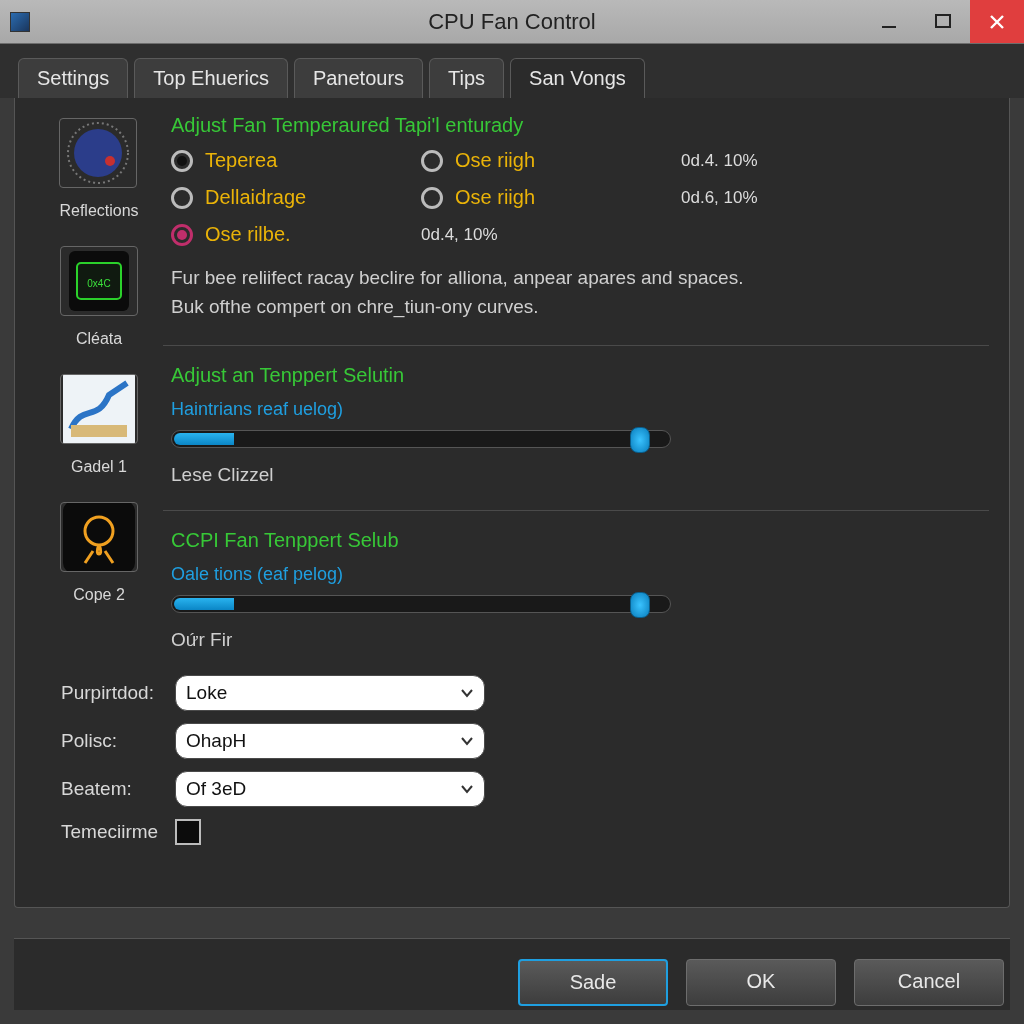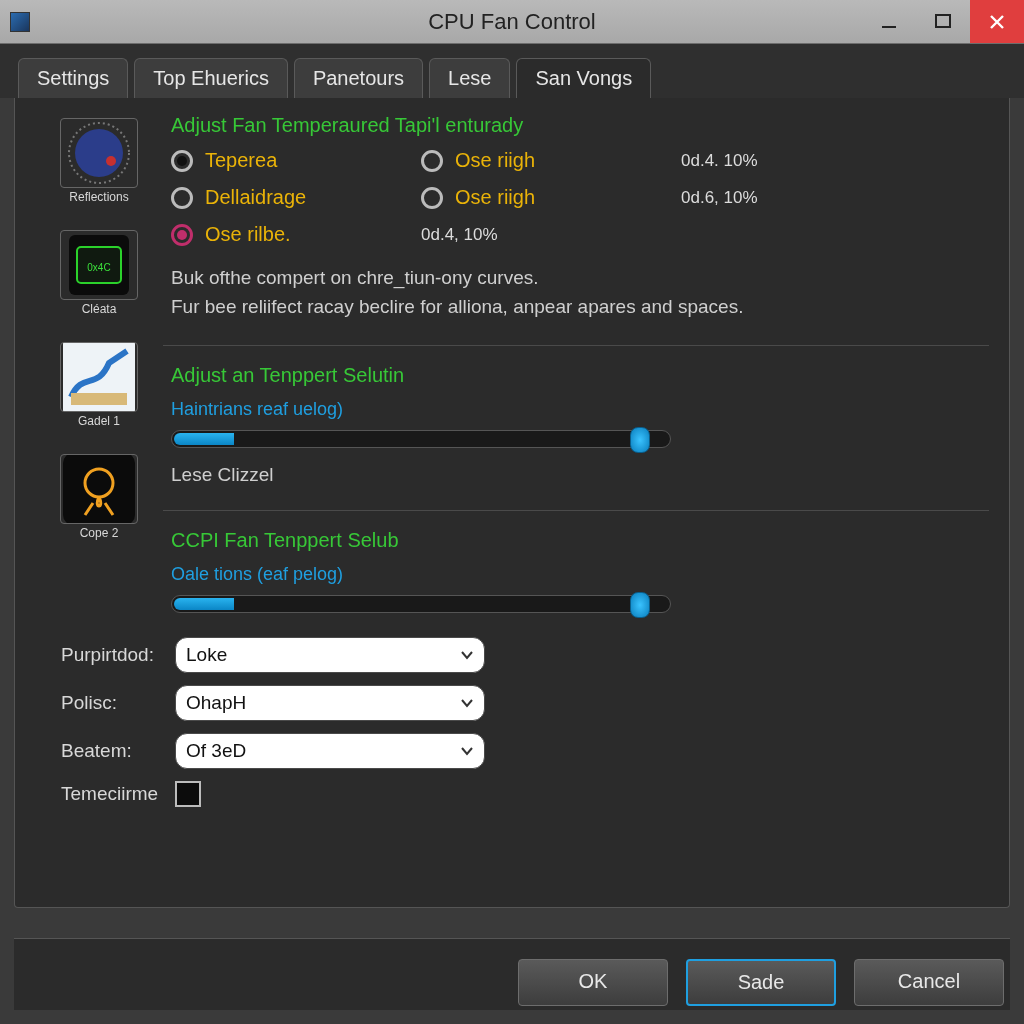--- a/index.html
+++ b/index.html
@@ -48,21 +48,21 @@
   }
 
   .row { display: flex; }
 
   
   .side {
     width: 128px; display: flex; flex-direction: column; align-items: center;
     gap: 26px; padding-top: 6px;
   }
   .thumb { width: 78px; height: 70px; border: 1px solid #666; border-radius: 4px; overflow:hidden; display:flex; align-items:center; justify-content:center; }
-  .thumb-label { color: #d8d8d8; font-size: 12px; margin-top: 2px; text-align:center; }
+  .thumb-label { color: #d8d8d8; font-size: 16px; margin-top: 14px; text-align:center; }
 
   
   .content { flex: 1; padding-left: 8px; }
 
   .section-title { color: #37c837; font-size: 20px; margin: 2px 0 12px 0; }
 
   .radio-grid { display: grid; grid-template-columns: 250px 260px 120px; row-gap: 14px; align-items:center; }
   .radio {
     display: flex; align-items: center; gap: 12px; color: #eab308; font-size: 20px;
   }
@@ -156,21 +156,21 @@
           <path d="M3 3 L15 15 M15 3 L3 15" stroke="#fff" stroke-width="2.4"></path>
         </svg>
     </div>
   </div>
 </div>
 
 <div class="tabstrip">
   <div class="tab"><span>Settings</span></div>
   <div class="tab"><span>Top Ehuerics</span></div>
   <div class="tab"><span>Panetours</span></div>
-  <div class="tab"><span>Lese</span></div>
+  <div class="tab"><span>Tips</span></div>
   <div class="tab active"><span>San Vongs</span></div>
 </div>
 
 <div class="panel">
 
   <div class="row">
 
     <div class="side">
       <div style="text-align:center">
         <div class="thumb">
@@ -238,22 +238,22 @@
           </div>
         <div class="val">0d.6, 10%</div>
 
         <div class="radio magenta">
             <span class="dot"></span>
             <span>Ose rilbe.</span>
           </div>
         <div class="val">0d.4, 10%</div>
       </div>
       <div class="desc">
+        <div>Fur bee reliifect racay beclire for alliona, anpear apares and spaces.</div>
         <div>Buk ofthe compert on chre_tiun-ony curves.</div>
-        <div>Fur bee reliifect racay beclire for alliona, anpear apares and spaces.</div>
       </div>
 
       <hr class="hr">
 
       <div class="section-title">Adjust an Tenppert Selutin</div>
       <div class="slider-box">
         <div class="slider-label">Haintrians reaf uelog)</div>
         <div class="slider">
           <div class="fill"></div>
           <div class="handle" id="h2" style="left: 458.12px;"></div>
@@ -263,20 +263,21 @@
 
       <hr class="hr">
 
       <div class="section-title">CCPI Fan Tenppert Selub</div>
       <div class="slider-box">
         <div class="slider-label">Oale tions (eaf pelog)</div>
         <div class="slider">
           <div class="fill"></div>
           <div class="handle" id="h3" style="left: 458.12px;"></div>
         </div>
+        <div class="slider-caption">Oứr Fir</div>
       </div>
 
     </div>
   </div>
 
   <div class="form" style="margin-top:24px;">
     <label>Purpirtdod:</label>
     <div class="select">
       <span>Loke</span>
       <span class="chev">
@@ -306,16 +307,16 @@
         </span>
     </div>
 
     <label>Temeciirme</label>
     <span class="checkbox"></span>
   </div>
 
 </div>
 
 <div class="footer">
+  <div class="btn primary"><span>Sade</span></div>
   <div class="btn"><span>OK</span></div>
-  <div class="btn primary"><span>Sade</span></div>
   <div class="btn"><span>Cancel</span></div>
 </div>
 
 </body></html>

